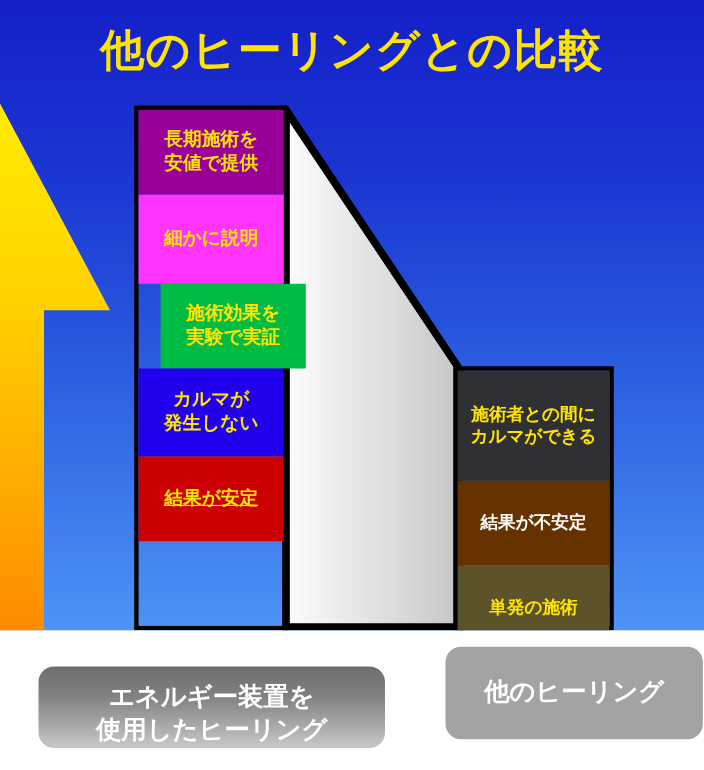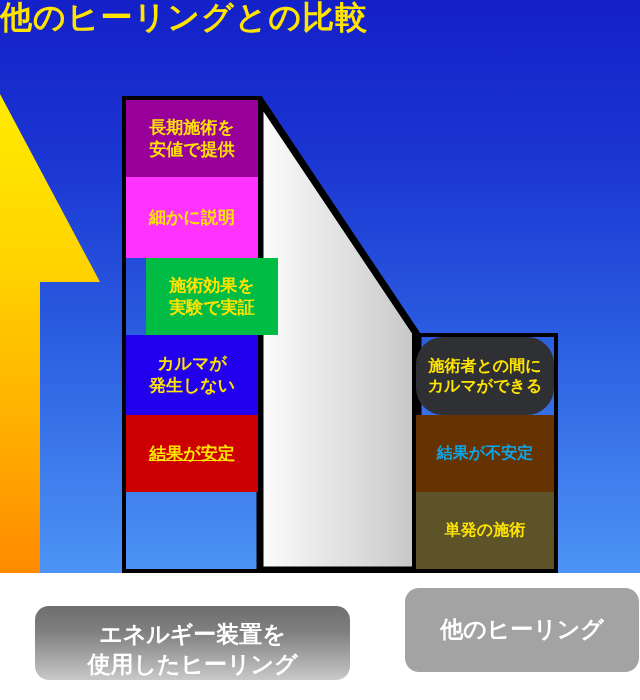--- a/index.html
+++ b/index.html
@@ -29,24 +29,25 @@
     width: 640px;
     height: 573px;
     background: linear-gradient(to bottom, #1420c8 0%, #1b36d2 28%, #2a5ce0 58%, #4d94f5 100%);
     overflow: hidden;
   }
 
   
   #title {
     position: absolute;
     left: 0;
-    top: 0;
-    width: 640px;
+    top: 24px;
+    width: 640px;
+    text-align: center;
     color: #ffe400;
-    font-size: 32px;
+    font-size: 40px;
     font-weight: bold;
     letter-spacing: 1px;
     line-height: 1.1;
     white-space: nowrap;
     z-index: 6;
   }
 
   
   #arrow {
     position: absolute;
@@ -191,25 +192,25 @@
         <div class="cell" style="background: rgb(34, 0, 238); color: rgb(255, 228, 0); height: 80px;">
           <span class="line">カルマが</span>
           <span class="line">発生しない</span>
         </div>
         <div class="cell" style="background: rgb(204, 0, 0); color: rgb(255, 228, 0); height: 77px; text-decoration: underline;">
           <span class="line">結果が安定</span>
         </div>
       </div>
 
     <div id="col-right" class="column">
-        <div class="cell" style="background: rgb(46, 48, 51); color: rgb(255, 228, 0); height: 78px; border-radius: 27px;">
+        <div class="cell" style="background: rgb(46, 48, 51); color: rgb(255, 228, 0); height: 100px;">
           <span class="line">施術者との間に</span>
           <span class="line">カルマができる</span>
         </div>
-        <div class="cell" style="background: rgb(102, 51, 0); color: #0ea5e9; height: 77px;">
+        <div class="cell" style="background: rgb(102, 51, 0); color: #ffffff; height: 77px;">
           <span class="line">結果が不安定</span>
         </div>
         <div class="cell" style="background: rgb(92, 83, 41); color: rgb(255, 228, 0); height: 77px;">
           <span class="line">単発の施術</span>
         </div>
       </div>
 
     <div id="title">他のヒーリングとの比較</div>
   </div>
 

